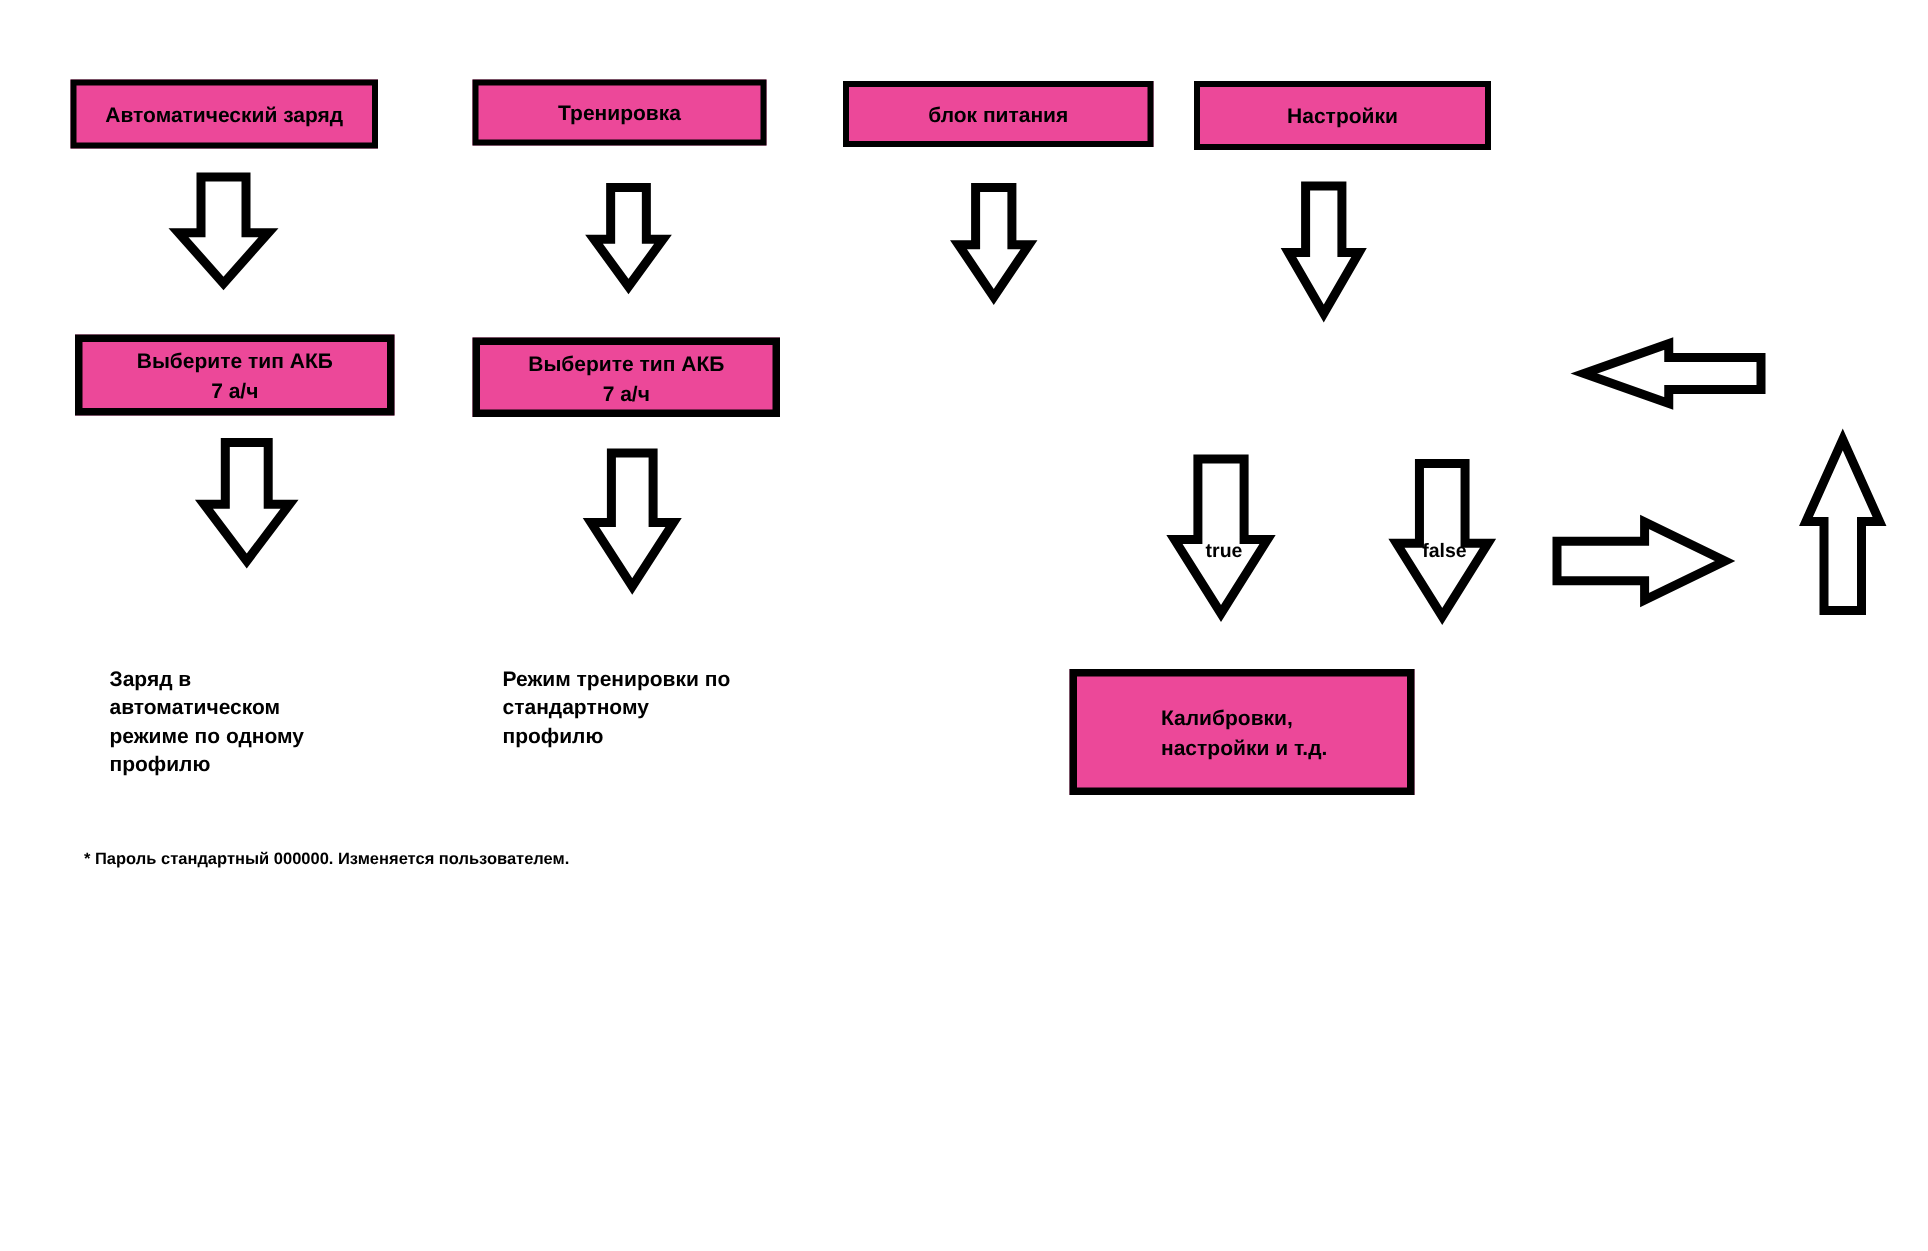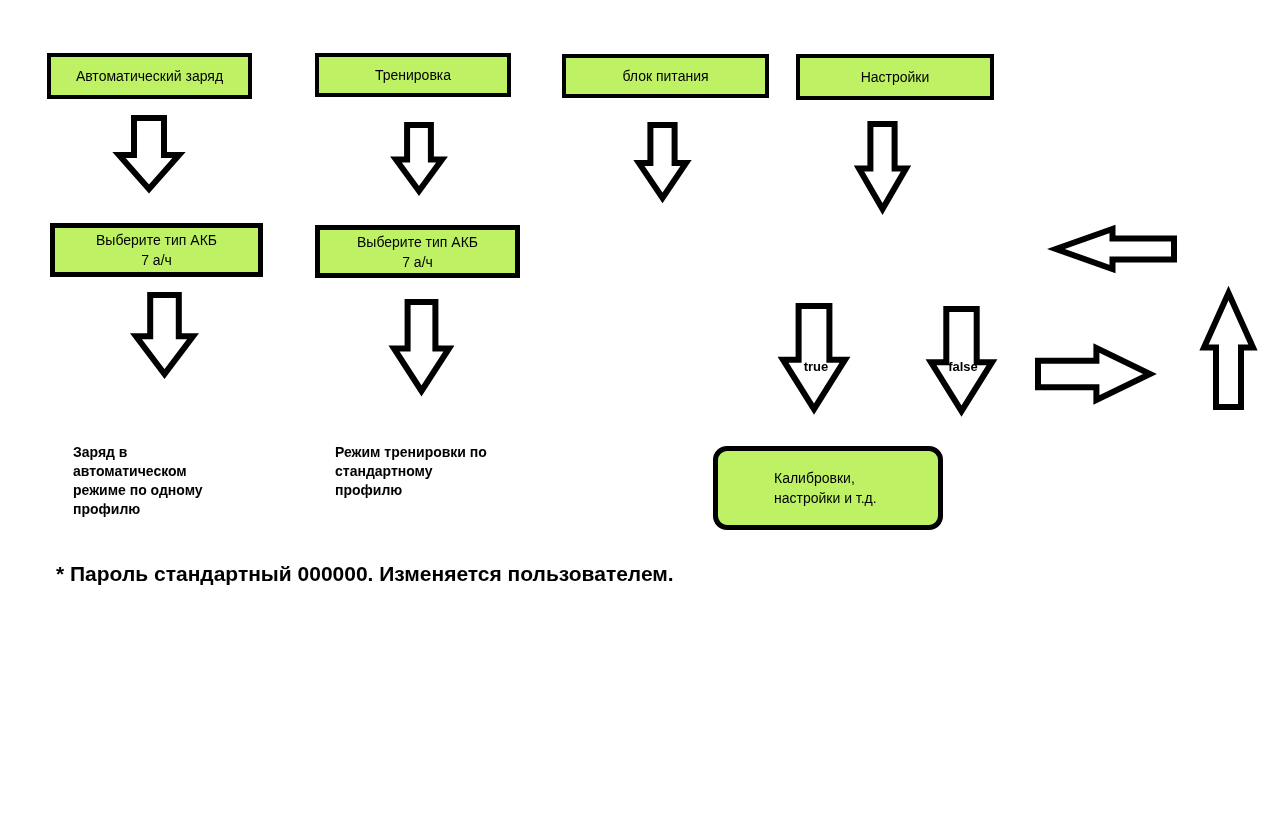--- a/index.html
+++ b/index.html
@@ -9,26 +9,26 @@
     height: 834px;
     background: #ffffff;
     color: #000000;
     font-family: "Liberation Sans", sans-serif;
     overflow: hidden;
   }
   .box {
     position: absolute;
     box-sizing: border-box;
     border: 4px solid #000000;
-    background: #bef264;
+    background: #ec4899;
     display: flex;
     align-items: center;
     justify-content: center;
     text-align: center;
-    font-weight: normal;
+    font-weight: bold;
     font-size: 14px;
     line-height: 20px;
     white-space: pre-line;
   }
   .box.thick { border-width: 5px; }
   .txt {
     position: absolute;
     font-weight: bold;
     font-size: 14px;
     line-height: 19px;
@@ -51,28 +51,28 @@
   
   #box-auto        { left: 47px;  top: 53px;  width: 205px; height: 46px; }
   #box-training    { left: 315px; top: 53px;  width: 196px; height: 44px; }
   #box-psu         { left: 562px; top: 54px;  width: 207px; height: 44px; }
   #box-settings    { left: 796px; top: 54px;  width: 198px; height: 46px; }
   #box-select1     { left: 50px;  top: 223px; width: 213px; height: 54px; }
   #box-select2     { left: 315px; top: 225px; width: 205px; height: 53px; }
   #box-password    { left: 799px; top: 226px; width: 191px; height: 48px; }
   #box-calibration {
     left: 713px; top: 446px; width: 230px; height: 84px;
-    justify-content: flex-start; text-align: left; padding-left: 56px; border-radius: 14px;
+    justify-content: flex-start; text-align: left; padding-left: 56px;
   }
 
   
   #txt-psu-note        { left: 569px; top: 236px; }
   #txt-auto-result     { left: 73px;  top: 443px; }
   #txt-training-result { left: 335px; top: 443px; }
-  #txt-footnote        { left: 56px;  top: 564px; font-size: 21px; }
+  #txt-footnote        { left: 56px;  top: 564px; font-size: 11px; }
 
   #label-true  { left: 816px; top: 359px; }
   #label-false { left: 963px; top: 359px; }
 
   #password-smudge { left: 836px; top: 260px; width: 25px; height: 12px; }
 </style>
 </head>
 <body>
 
 <div class="canvas" id="canvas">

